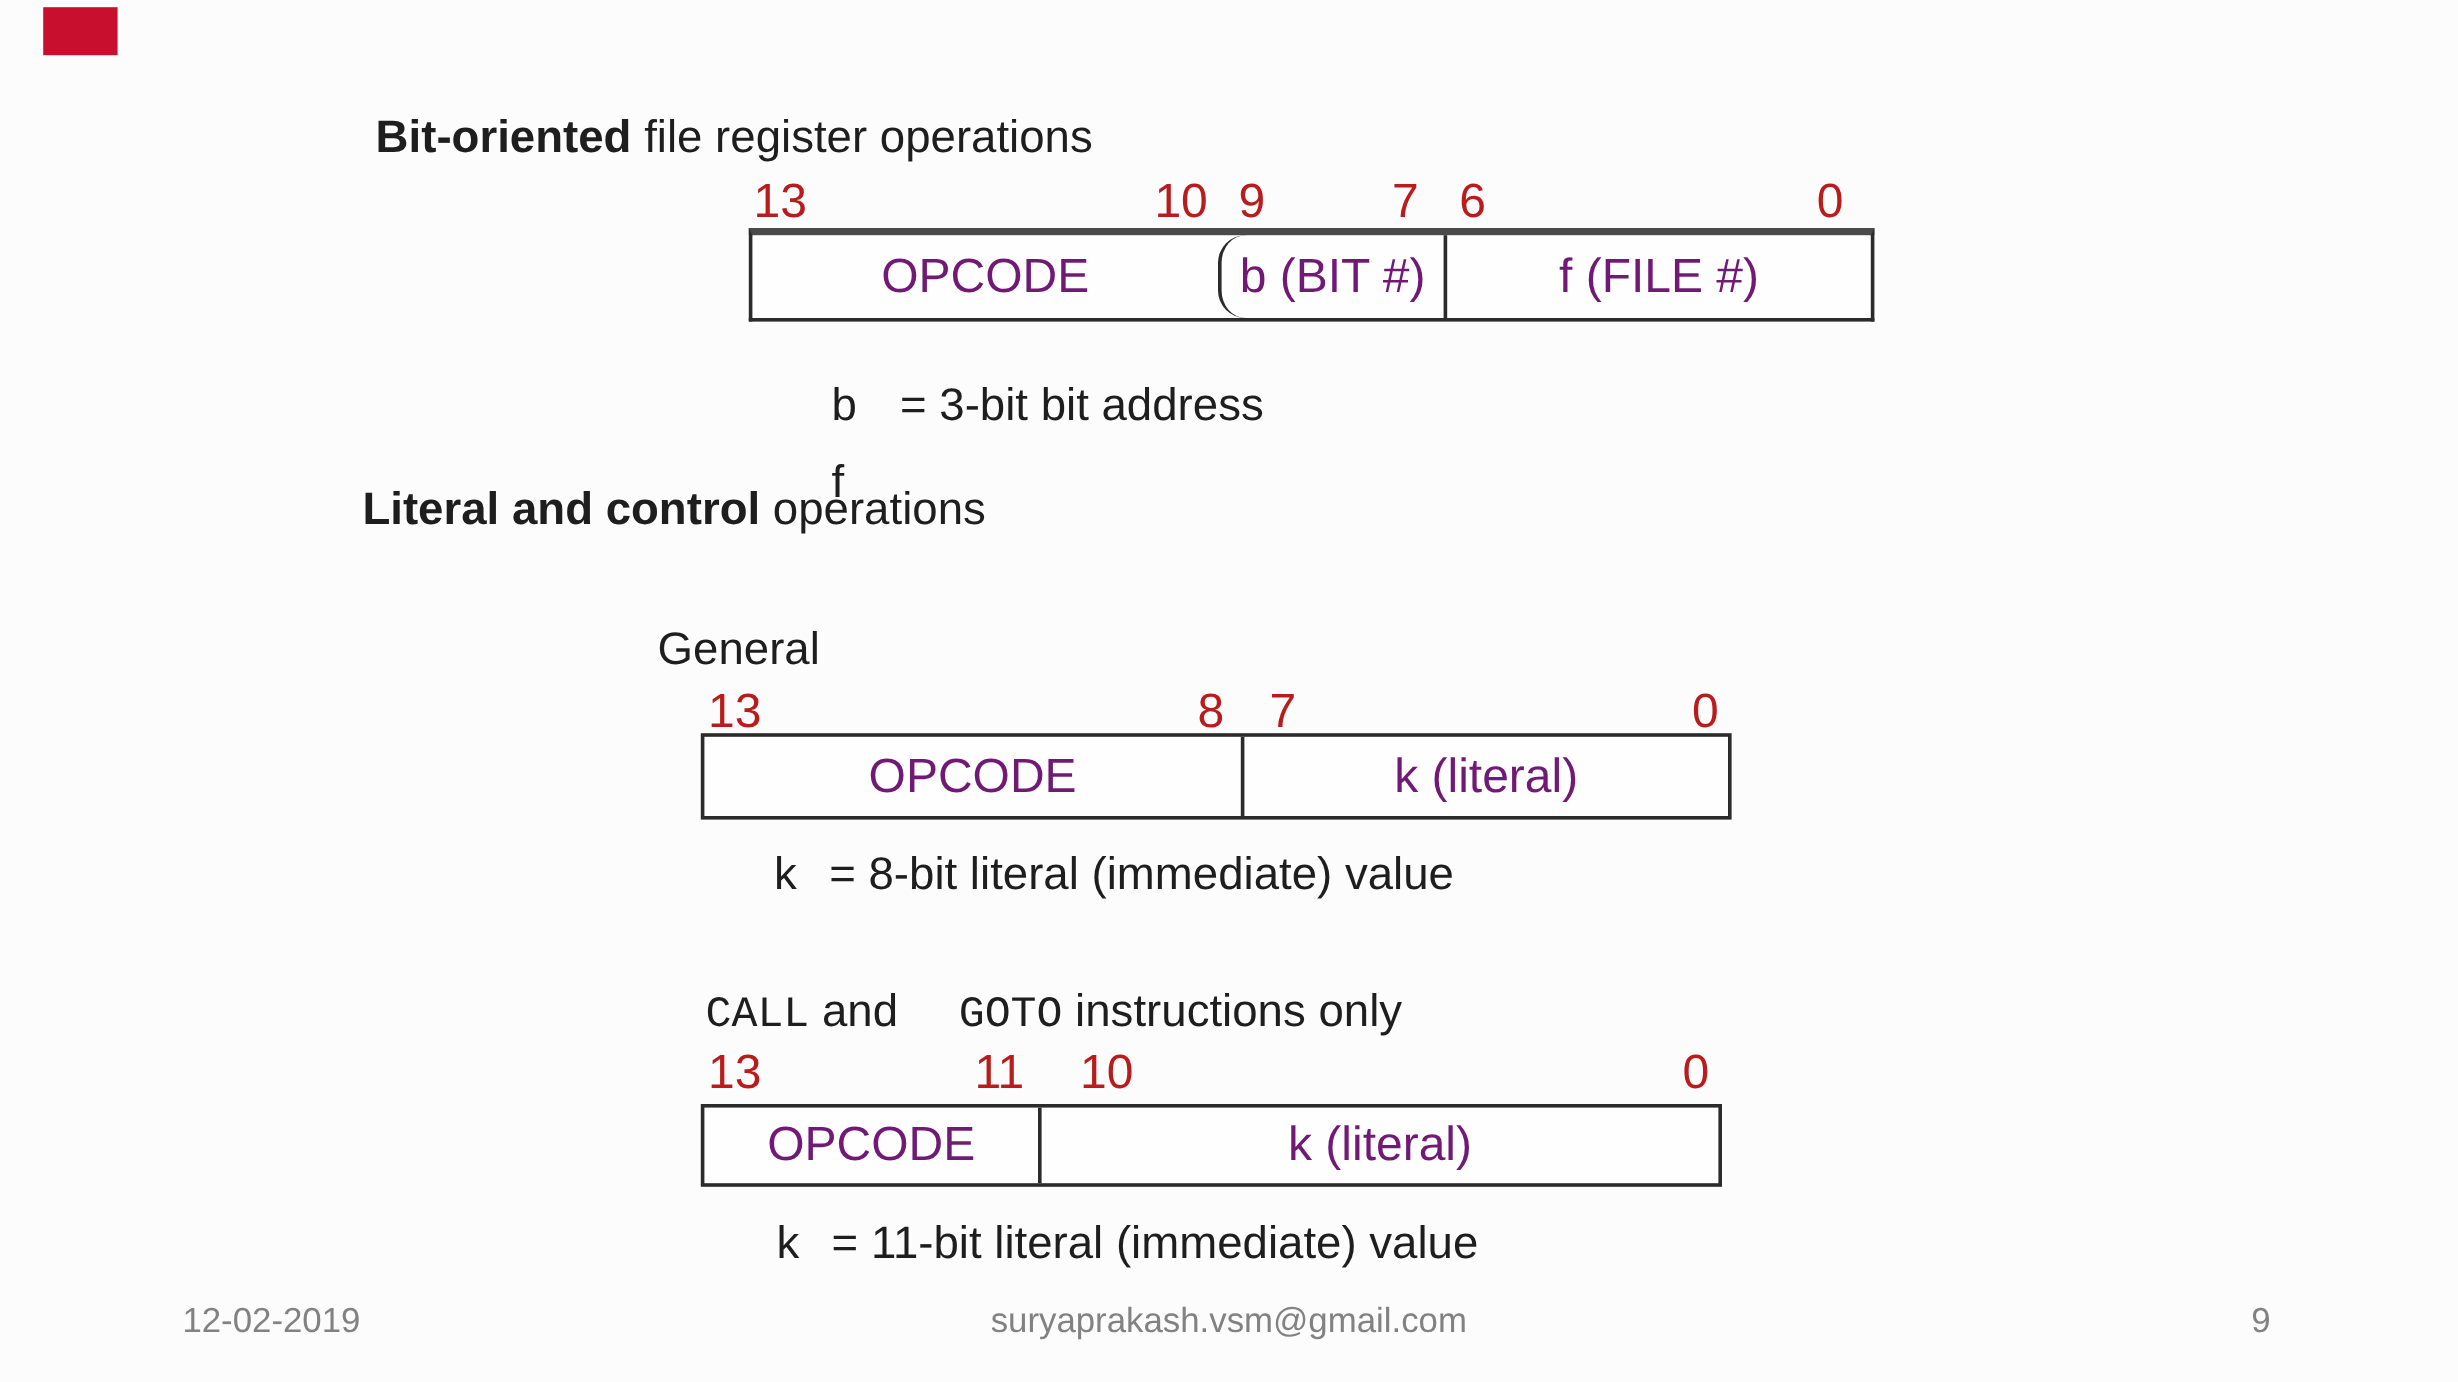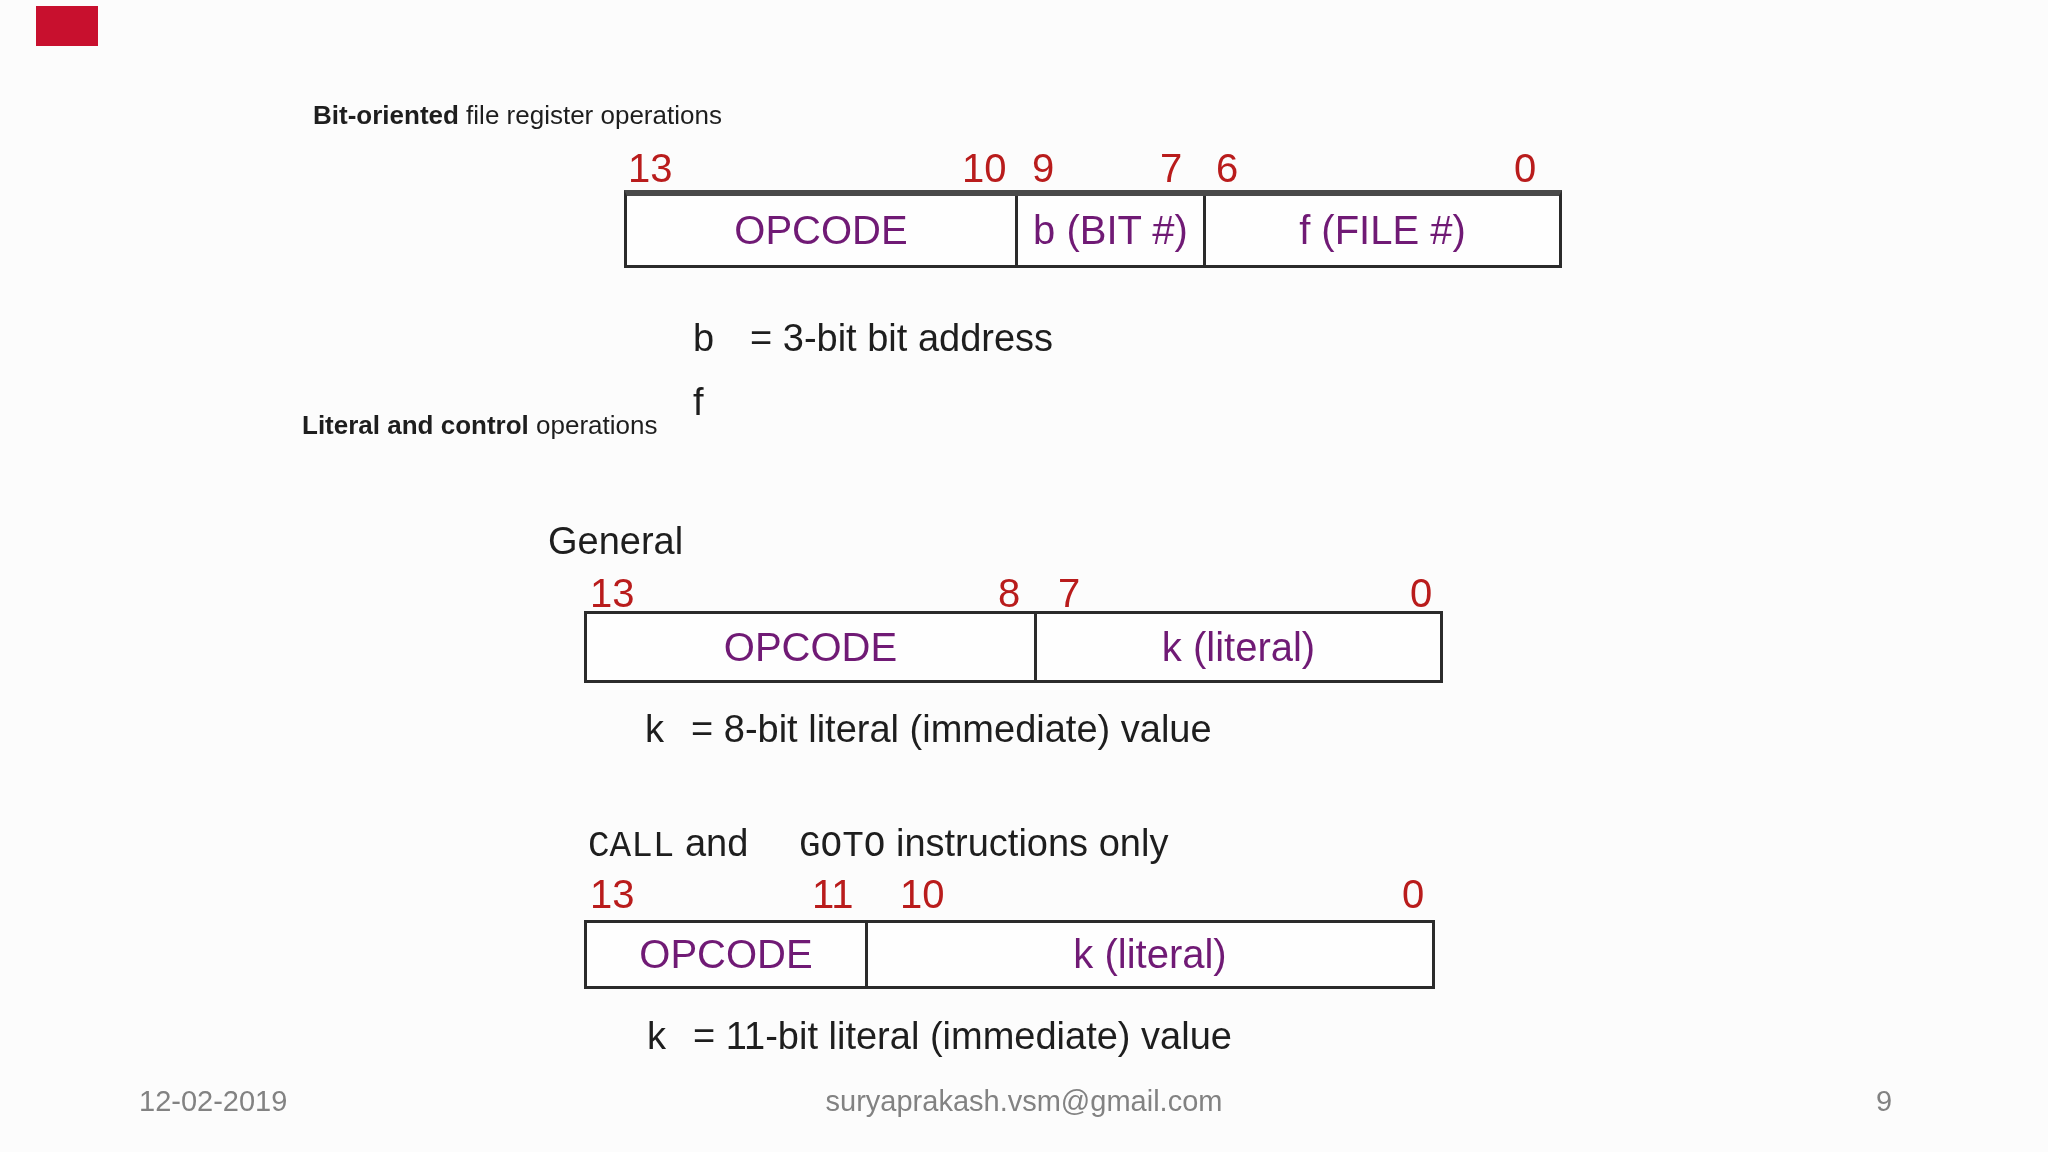--- a/index.html
+++ b/index.html
@@ -6,21 +6,21 @@
   .slide{
     position:relative;
     width:2048px;height:1152px;
     background:#fcfcfc;
     font-family:"Liberation Sans",sans-serif;
     color:#1e1e1e;
     overflow:hidden;
   }
   .abs{position:absolute;}
   .red-marker{position:absolute;left:36px;top:6px;width:62px;height:40px;background:#c8102e;}
-  .heading{font-size:26px;line-height:46px;white-space:nowrap;}
+  .heading{font-size:38px;line-height:46px;white-space:nowrap;}
   .heading b{font-weight:bold;}
   .body-text{font-size:38px;line-height:46px;white-space:nowrap;}
   .bit-label{position:absolute;font-size:40px;line-height:40px;color:#b91c1c;}
   .box{
     position:absolute;display:flex;box-sizing:border-box;
     border:3px solid #2b2b2b;background:#fefefe;
   }
   .box.thick-top{border-top:6px solid #4a4a4a;}
   .cell{
     display:flex;align-items:center;justify-content:center;
@@ -50,21 +50,21 @@
     <span class="bit-label" style="left:628px;top:148px;">13</span>
     <span class="bit-label" style="left:962px;top:148px;">10</span>
     <span class="bit-label" style="left:1032px;top:148px;">9</span>
     <span class="bit-label" style="left:1160px;top:148px;">7</span>
     <span class="bit-label" style="left:1216px;top:148px;">6</span>
     <span class="bit-label" style="left:1514px;top:148px;">0</span>
   </div>
 
   <div class="box thick-top" style="left:624px;top:190px;width:938px;height:78px;">
     <div class="cell" style="flex:0 0 388px;">OPCODE</div>
-    <div class="cell" style="flex:0 0 185px;">b (BIT #)</div>
+    <div class="cell" style="flex:0 0 185px;border-radius:23px;">b (BIT #)</div>
     <div class="cell" style="flex:1;">f (FILE #)</div>
   </div>
 
   <div class="abs" style="left:693px;top:306px;">
     <div class="defline">
       <span class="sym">b</span>
         <span>= 3-bit bit address</span>
     </div>
     <div class="defline">
       <span class="sym">f</span>
@@ -112,17 +112,17 @@
     <div class="cell" style="flex:1;">k (literal)</div>
   </div>
 
   <div class="abs" style="left:647px;top:1013px;">
     <div class="defline kdef">
       <span class="sym">k</span>
         <span>= 11-bit literal (immediate) value</span>
     </div>
   </div>
 
-  <div class="footer-text" style="left:139px;top:1084px;">12-02-2019</div>
+  <div class="footer-text" style="left:152px;top:1084px;">12-02-2019</div>
   <div class="footer-text footer-center" style="top:1084px;">suryaprakash.vsm@gmail.com</div>
   <div class="footer-text" style="left:1876px;top:1084px;">9</div>
 
 </div>
 
 </body></html>

